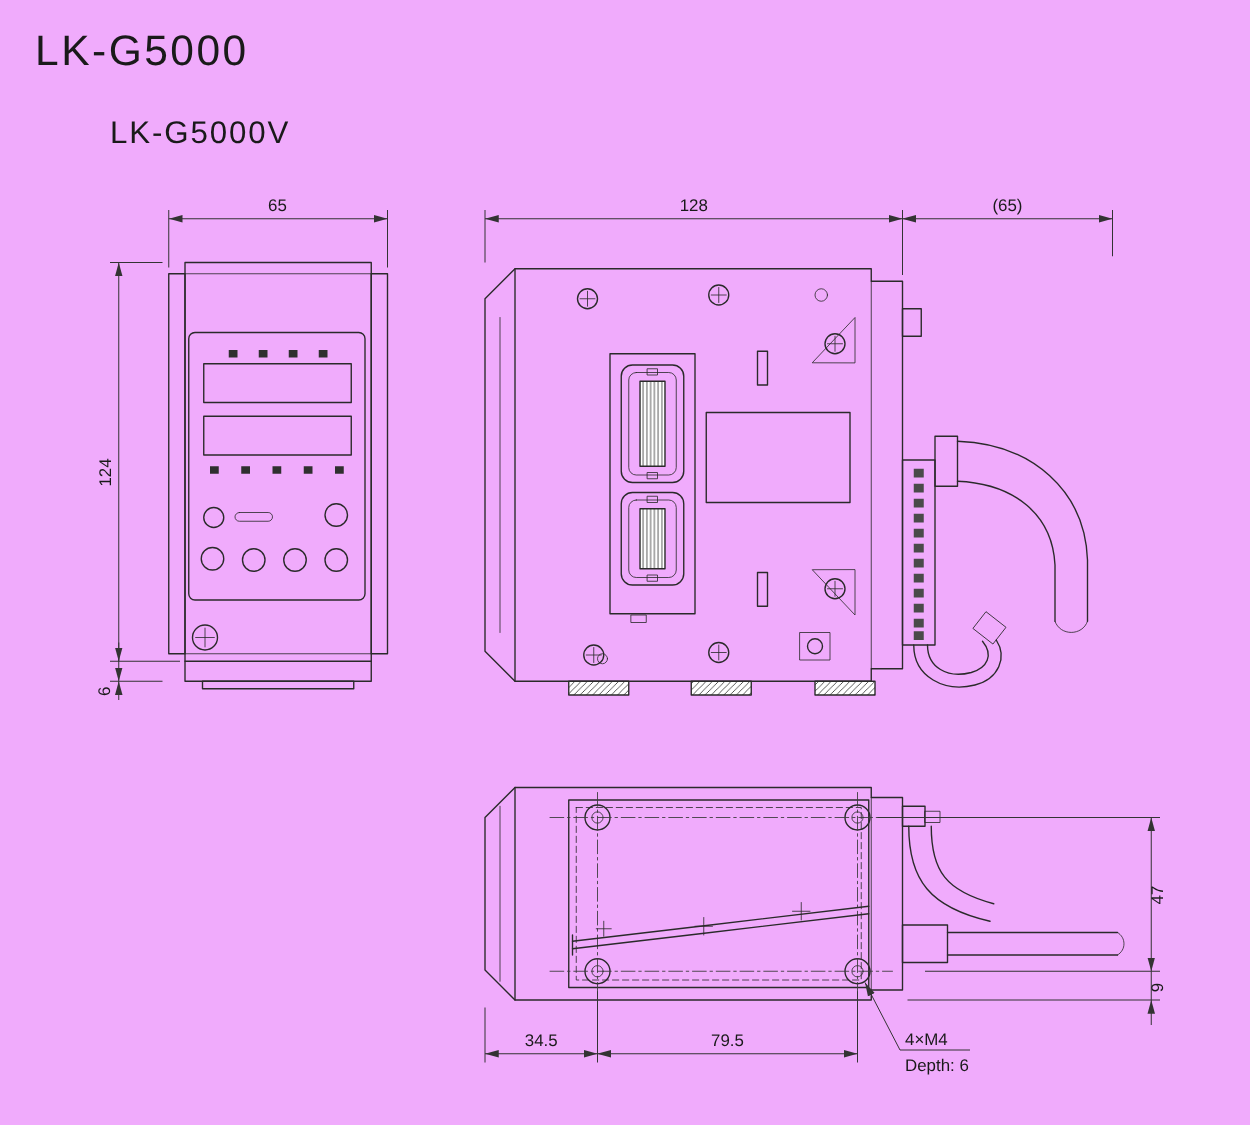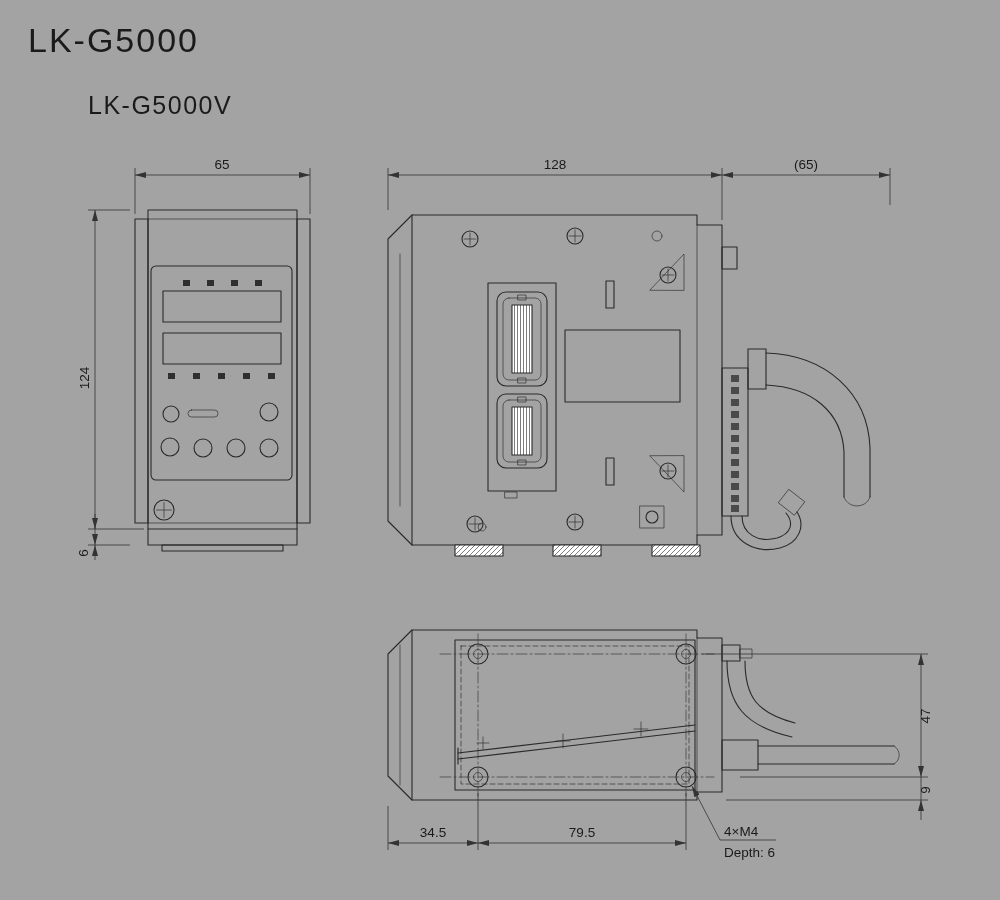--- a/index.html
+++ b/index.html
@@ -1,16 +1,16 @@
 <!DOCTYPE html>
 <html><head>
 <meta charset="utf-8">
 <style>
   html,body{margin:0;padding:0;background:#ffffff;}
-  .stage{position:relative;width:1000px;height:900px;background:#a3a3a3;overflow:hidden;}
+  .stage{position:relative;width:1000px;height:900px;background:#f0abfc;overflow:hidden;}
   svg{display:block;}
   svg text{font-family:"Liberation Sans","DejaVu Sans",sans-serif;fill:#1a1a1a;}
   .title-text{font-size:34px;letter-spacing:2px;}
   .subtitle-text{font-size:25px;letter-spacing:1.5px;}
   .part{fill:none;stroke:#2a2a2a;stroke-width:1.1;stroke-linejoin:round;stroke-linecap:round;}
   .part .thin{stroke-width:0.65;}
   .led{fill:#2f2f2f;stroke:none;}
   .term{fill:#4a4a4a;stroke:none;}
   .dim{fill:none;stroke:#333;stroke-width:0.8;}
   .dim text{stroke:none;fill:#1a1a1a;font-size:13.5px;}

